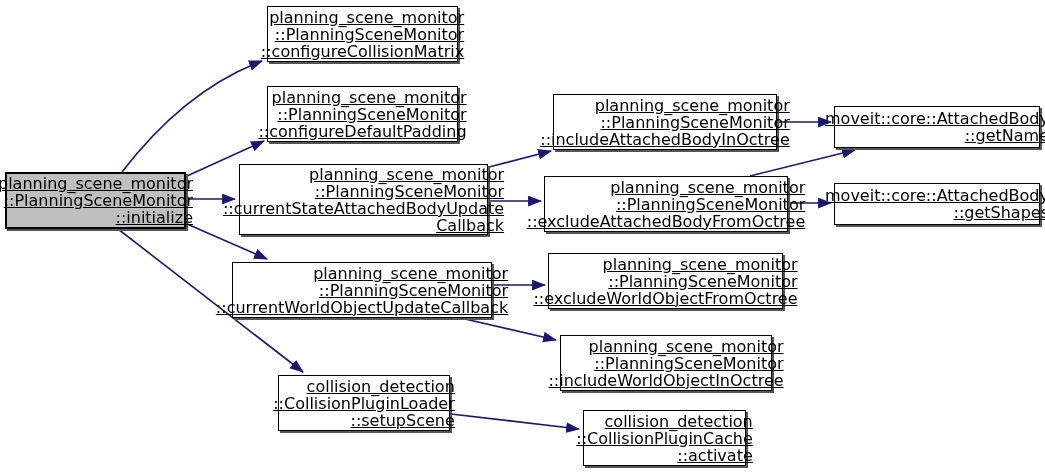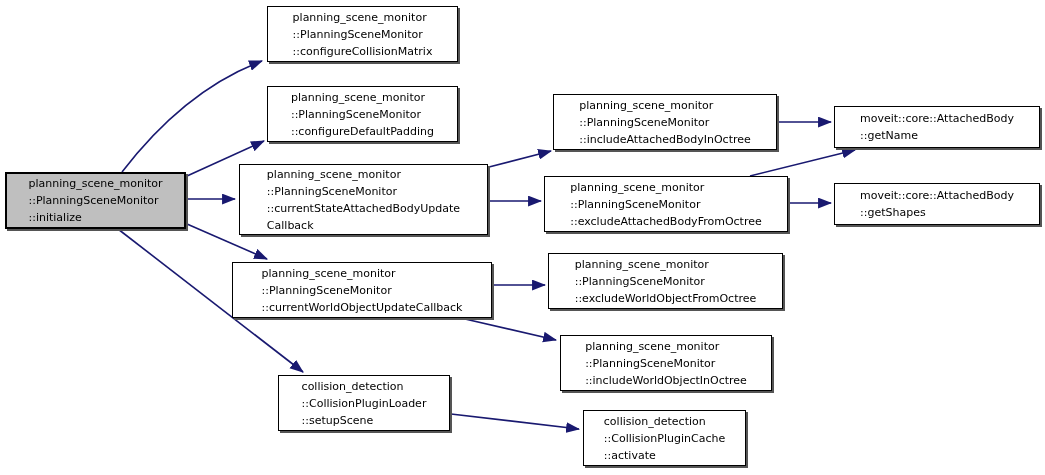--- a/index.html
+++ b/index.html
@@ -11,23 +11,24 @@
     position:relative;width:1045px;height:475px;background:var(--bg);
     overflow:hidden;font-family:"DejaVu Sans","Liberation Sans",sans-serif;
   }
   #edges{position:absolute;left:0;top:0;width:1045px;height:475px;}
   #edges path{fill:none;stroke:var(--edge);stroke-width:1.6px;}
   .node{
     position:absolute;box-sizing:border-box;
     background:var(--node-fill);border:1px solid var(--node-border);
     box-shadow:2px 2px 0 var(--shadow);
     display:flex;align-items:center;justify-content:center;
-    text-align:left;white-space:pre-line;
-    font-size:11px;line-height:17px;color:var(--text);
+    text-align:right;white-space:pre-line;
+    font-size:16px;line-height:17px;color:var(--text);
     cursor:pointer;
+    text-decoration:underline;
   }
   .node.root{background:var(--root-fill);border-width:2px;cursor:default;}
 </style>
 </head>
 <body>
 
 <div id="stage">
   <svg id="edges" viewBox="0 0 1045 475" xmlns="http://www.w3.org/2000/svg">
     <defs>
       <marker id="arrow" viewBox="0 0 13 10" markerUnits="userSpaceOnUse" markerWidth="14" markerHeight="11" refX="12" refY="5" orient="auto">

